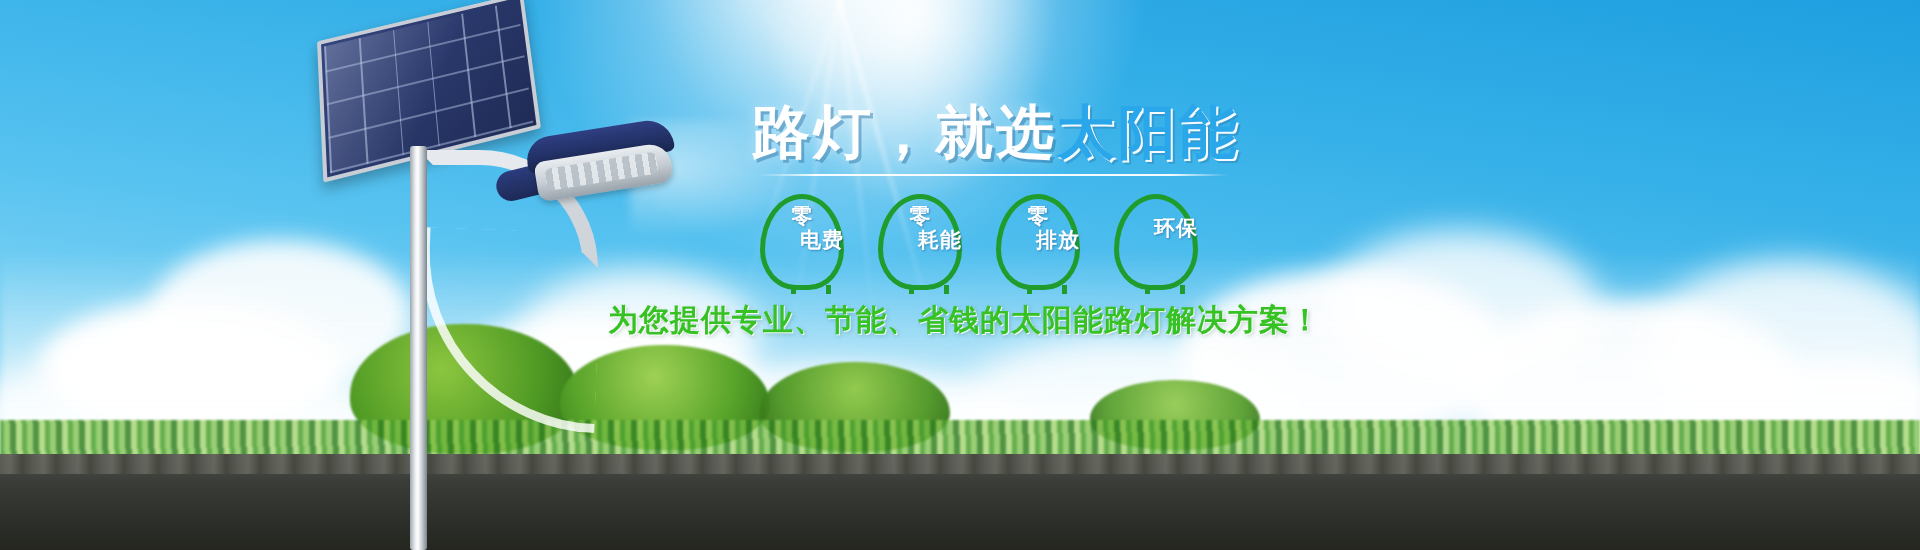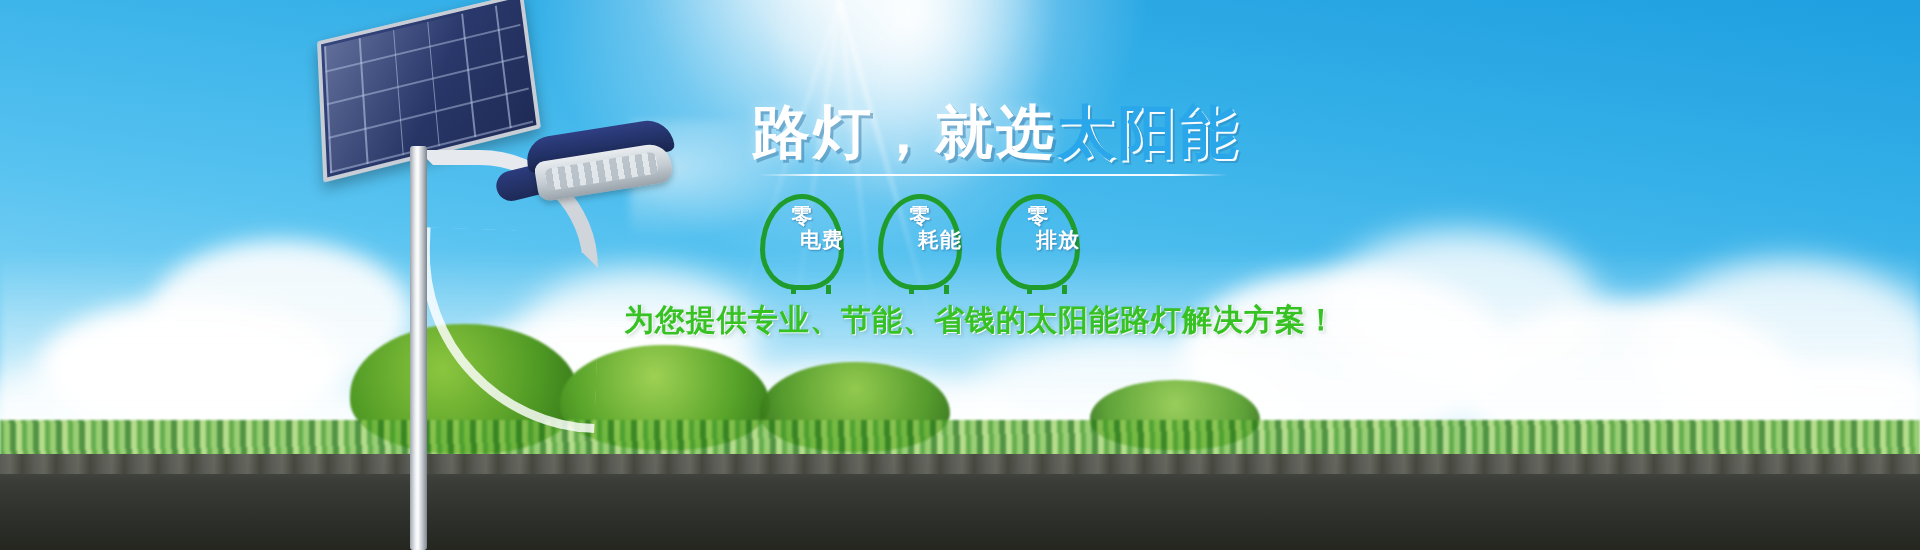--- a/index.html
+++ b/index.html
@@ -160,21 +160,21 @@
   }
   .badge .bl{
     position:absolute;left:0;right:0;top:34px;text-align:right;
     color:#ffffff;font-size:21px;font-weight:bold;line-height:25px;
     letter-spacing:1px;
     text-shadow:1px 1px 2px rgba(30,90,140,.55);
   }
   .badge.two .bl{top:22px;}
 
   .subline{
-    position:absolute;left:24px;top:222px;white-space:nowrap;
+    position:absolute;left:8px;top:222px;white-space:nowrap;
     font-size:30px;font-weight:bold;letter-spacing:1px;
     color:#37c224;
     text-shadow:1px 1px 0 rgba(255,255,255,.9), 2px 2px 4px rgba(20,90,40,.25);
   }
 </style>
 </head>
 <body>
 
 <div id="stage">
 
@@ -247,19 +247,24 @@
         <div class="bt">零</div>
         <div class="bl">耗能</div>
       </div>
 
       <div class="badge">
         <div class="bulb"></div>
         <div class="bt">零</div>
         <div class="bl">排放</div>
       </div>
 
+      <div class="badge two">
+        <div class="bulb"></div>
+
+        <div class="bl">环保</div>
+      </div>
 
     </div>
 
     <div class="subline">为您提供专业、节能、省钱的太阳能路灯解决方案！</div>
   </div>
 
 </div>
 
 </body></html>

